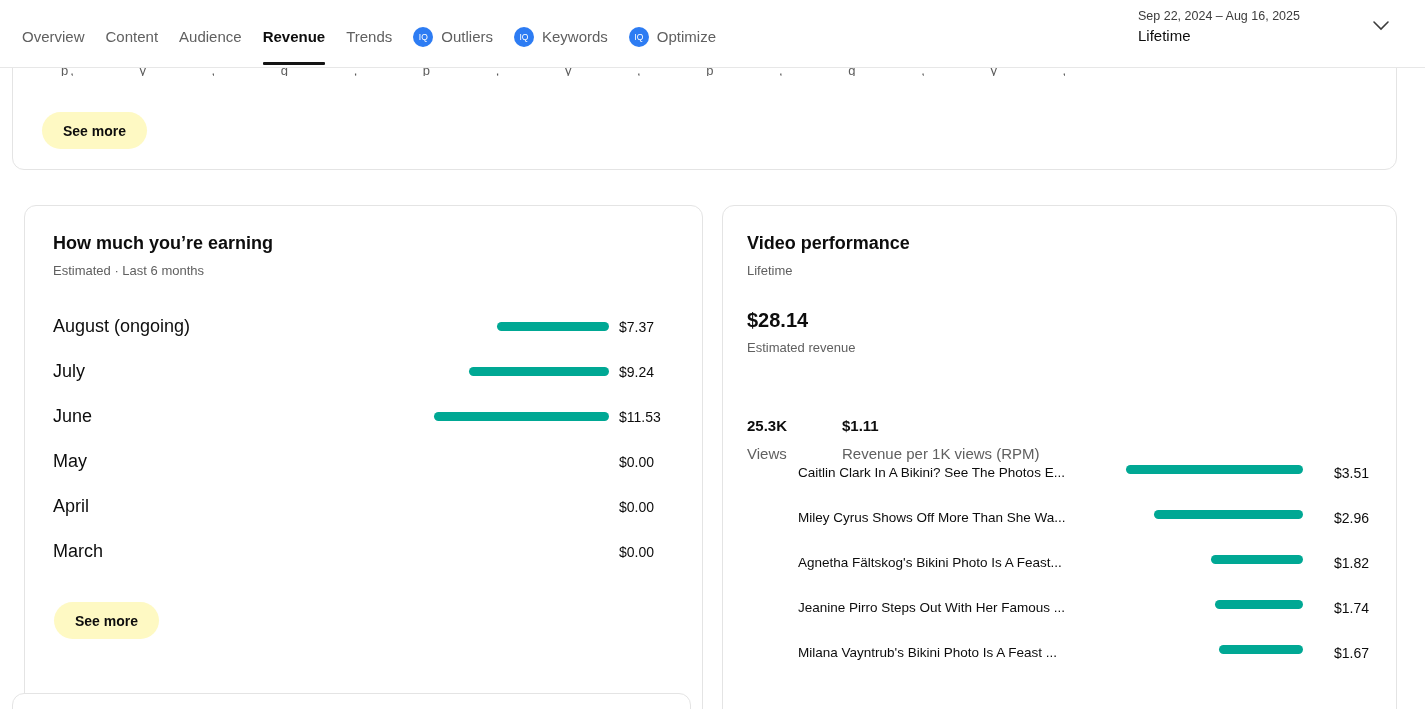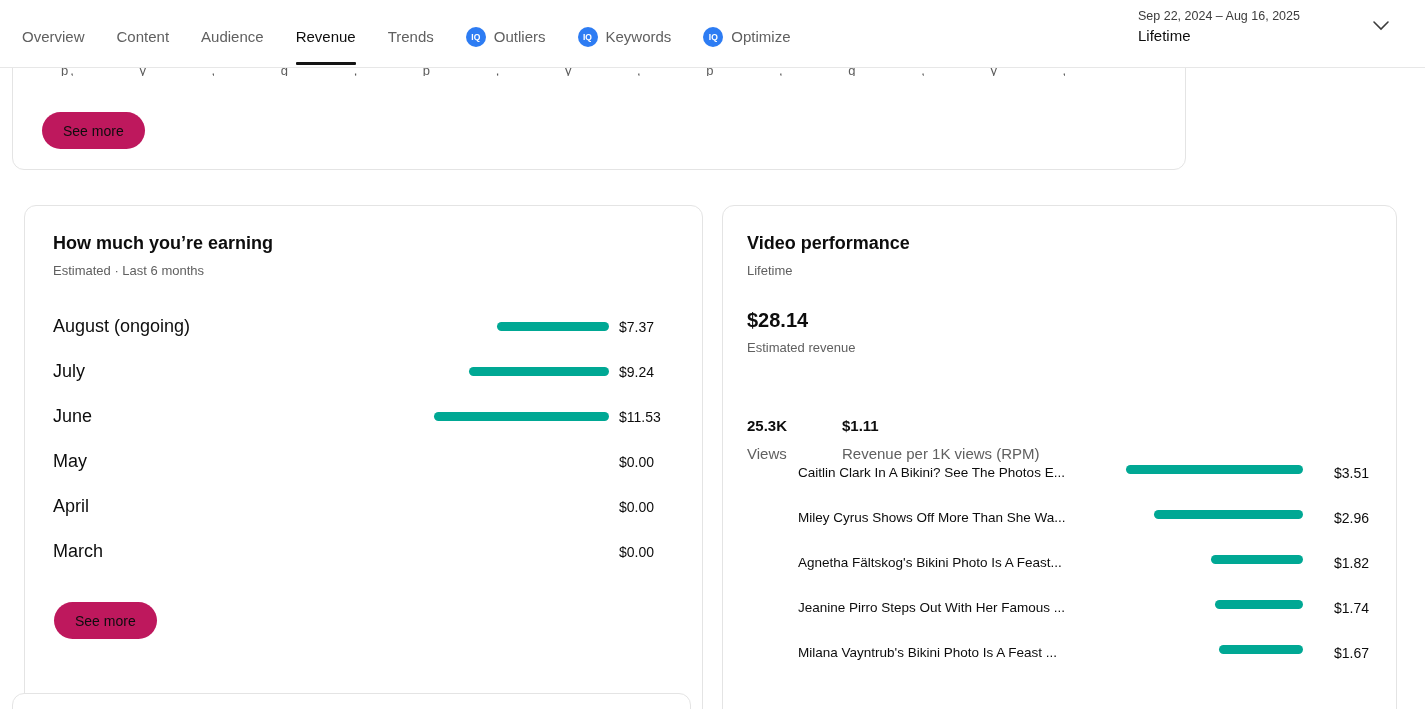--- a/index.html
+++ b/index.html
@@ -2,41 +2,41 @@
 <html><head>
 <meta charset="utf-8">
 <style>
   * { margin:0; padding:0; box-sizing:border-box; }
   body { background:#fff; font-family:"Liberation Sans", sans-serif; }
   .screen { position:relative; width:1425px; height:709px; overflow:hidden; background:#fff; color:#0d0d0d; }
 
   
   .nav { position:absolute; left:0; top:0; width:100%; height:68px; background:#fff;
          border-bottom:1px solid #e7e7e7; z-index:10; display:flex; align-items:stretch; }
-  .tabs { display:flex; align-items:stretch; padding-left:22px; gap:32px; }
+  .tabs { display:flex; align-items:stretch; padding-left:22px; gap:21px; }
   .tab { position:relative; display:flex; align-items:center; gap:8px; height:100%;
          font-size:15px; color:#606060; cursor:pointer; padding-top:6px; white-space:nowrap; }
-  .tab.active { color:#0d0d0d; font-weight:400;justify-content:flex-end; }
+  .tab.active { color:#0d0d0d; font-weight:700;justify-content:flex-end; }
   .tab.active::after { content:""; position:absolute; left:0; right:0; bottom:2px; height:3px;
                        background:#141414; border-radius:1px; }
   .iq { width:20px; height:20px; border-radius:50%; display:inline-flex; align-items:center;
-        justify-content:center; color:#fff; font-size:8.5px; font-weight:700; letter-spacing:0; }
+        justify-content:center; color:#fff; font-size:8.5px; font-weight:400; letter-spacing:0; }
   .daterange { position:absolute; left:1138px; top:7px; display:flex; align-items:flex-start; cursor:pointer; }
   .dr-dates { font-size:12.5px; color:#3c3c3c; line-height:18px; }
   .dr-period { font-size:15px; color:#0d0d0d; line-height:22px; }
   .chev { position:absolute; left:1371px; top:19px; width:20px; height:14px; display:block; }
 
   
   .card { position:absolute; background:#fff; border:1px solid #e4e4e4; border-radius:12px; }
-  .top-card { left:12px; top:40px; width:1174px; height:130px; }
+  .top-card { left:12px; top:40px; width:1385px; height:130px; }
   .cliprow { position:absolute; left:48px; right:20px; top:22px; height:13px; overflow:hidden;
              font-size:13px; color:#5c5c5c; word-spacing:58px; letter-spacing:2px; white-space:nowrap; }
   .pill { display:inline-flex; align-items:center; justify-content:center; height:37px; padding:0 21px;
-          background:#be185d; border:none; border-radius:19px; font-family:"Liberation Sans",sans-serif;
-          font-size:14px; font-weight:400; color:#0d0d0d; cursor:pointer; }
+          background:#fef9c3; border:none; border-radius:19px; font-family:"Liberation Sans",sans-serif;
+          font-size:14px; font-weight:700; color:#0d0d0d; cursor:pointer; }
   .top-card .pill { position:absolute; left:29px; top:71px; }
 
   .earnings-card { left:24px; top:205px; width:679px; height:516px; }
   .card h2 { font-size:18px; font-weight:700; color:#0d0d0d; }
   .sub { font-size:13px; color:#606060; }
   .earnings-card h2 { position:absolute; left:28px; top:27px; }
   .earnings-card .sub { position:absolute; left:28px; top:57px; }
   .erows { position:absolute; left:28px; right:33px; top:98px; }
   .erow { display:flex; align-items:center; height:45px; }
   .erow-label { flex:1; font-size:18px; color:#0d0d0d; }

